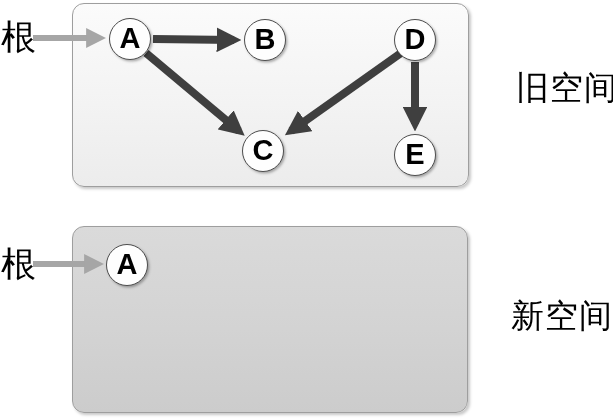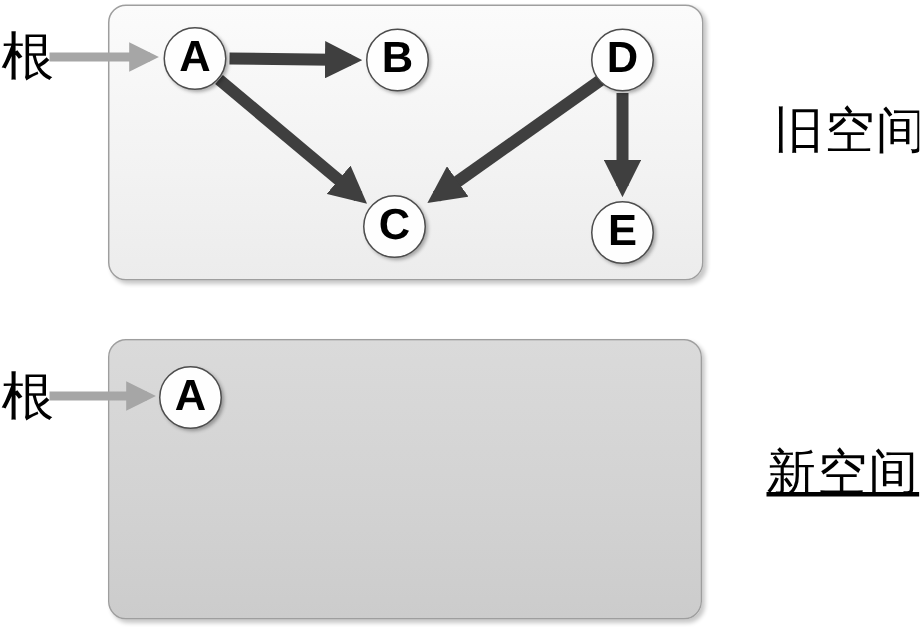--- a/index.html
+++ b/index.html
@@ -36,21 +36,21 @@
     color: #000000;
     font-family: "Liberation Serif", "DejaVu Serif", serif;
     line-height: 1;
     white-space: nowrap;
   }
   .root-label { font-size: 35px; }
   .root-label.top { left: 1px; top: 20px; }
   .root-label.bottom { left: 1px; top: 247px; }
   .space-label { font-size: 33px; letter-spacing: 1px; }
   .space-label.old-label { left: 516px; top: 72px; }
-  .space-label.new-label { left: 511px; top: 300px; text-decoration: underline; }
+  .space-label.new-label { left: 511px; top: 300px; }
   svg.edges-layer {
     position: absolute;
     left: 0; top: 0;
     width: 613px; height: 419px;
     overflow: visible;
   }
   .node {
     position: absolute;
     width: 42px; height: 42px;
     border-radius: 50%;

